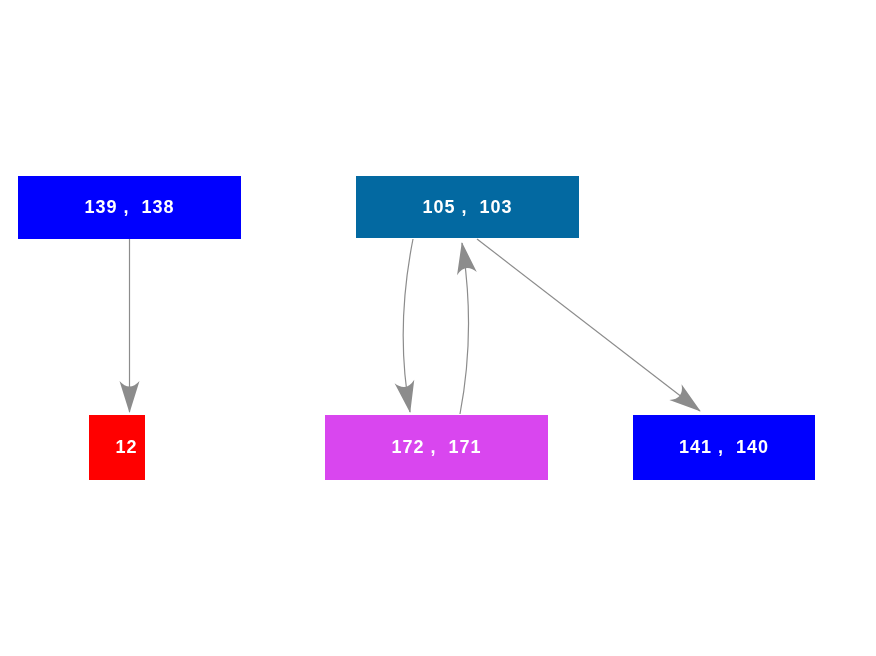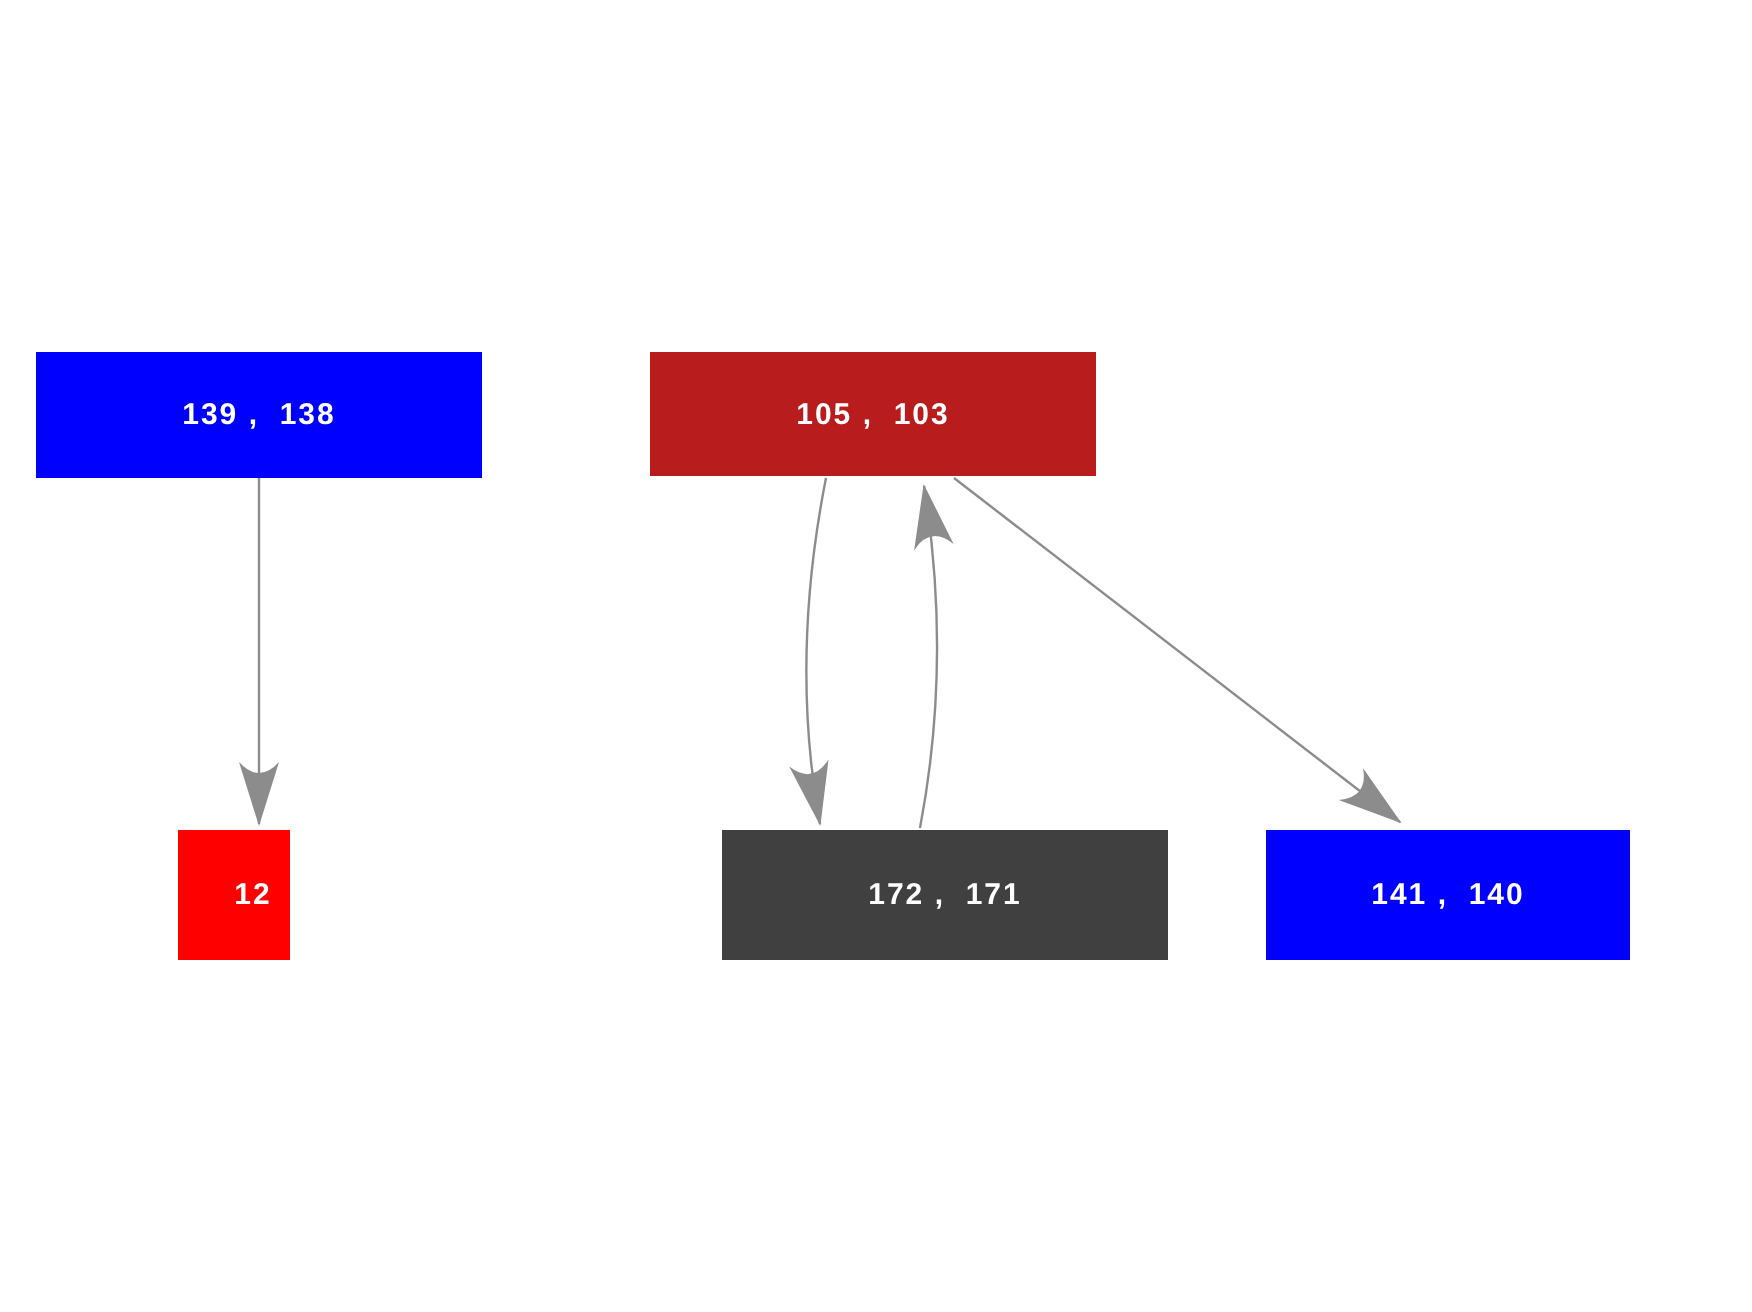--- a/index.html
+++ b/index.html
@@ -26,21 +26,21 @@
     fill: none;
     stroke: var(--edge-color);
     stroke-width: 1.2;
   }
   .node {
     position: absolute;
     display: flex;
     align-items: center;
     justify-content: center;
     color: var(--node-text);
-    font-size: 15px;
+    font-size: 18px;
     font-weight: bold;
     letter-spacing: 1px;
     white-space: pre;
   }
   .n1 { left: 18px;  top: 176px; width: 223px; height: 63px; }
   .n2 { left: 325px; top: 176px; width: 223px; height: 62px; }
   .n3 { left: 89px;  top: 415px; width: 56px;  height: 65px; padding-left: 19px; }
   .n4 { left: 325px; top: 415px; width: 223px; height: 65px; }
   .n5 { left: 633px; top: 415px; width: 182px; height: 65px; }
 </style>
@@ -58,29 +58,29 @@
     <path class="edge" d="M129.5 239 L129.5 412" marker-end="url(#stealth-arrow)"></path>
     <path class="edge" d="M413 239 Q395 330 410 412" marker-end="url(#stealth-arrow)"></path>
     <path class="edge" d="M460 414 Q476 330 462 243" marker-end="url(#stealth-arrow)"></path>
     <path class="edge" d="M477 239 L700 411" marker-end="url(#stealth-arrow)"></path>
   </svg>
 
   <div class="node n1" style="background: rgb(0, 0, 255);">
     <span>139 ,  138</span>
   </div>
 
-  <div class="node n2" style="background: #b91c1c;">
+  <div class="node n2" style="background: #0369a1; margin-left: 31px;">
     <span>105 ,  103</span>
   </div>
 
   <div class="node n3" style="background: rgb(255, 0, 0);">
     <span>12</span>
   </div>
 
-  <div class="node n4" style="background: #404040; margin-left: 36px;">
+  <div class="node n4" style="background: #d946ef;">
     <span>172 ,  171</span>
   </div>
 
   <div class="node n5" style="background: rgb(0, 0, 255);">
     <span>141 ,  140</span>
   </div>
 
 </div>
 
 </body></html>

